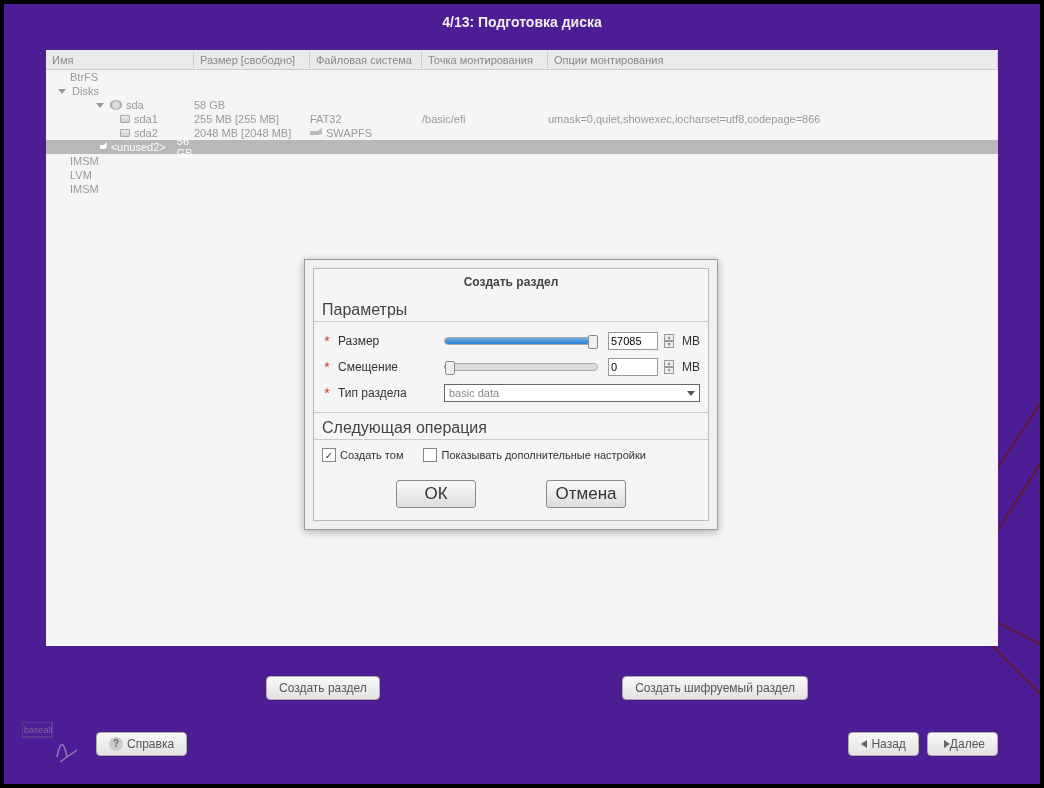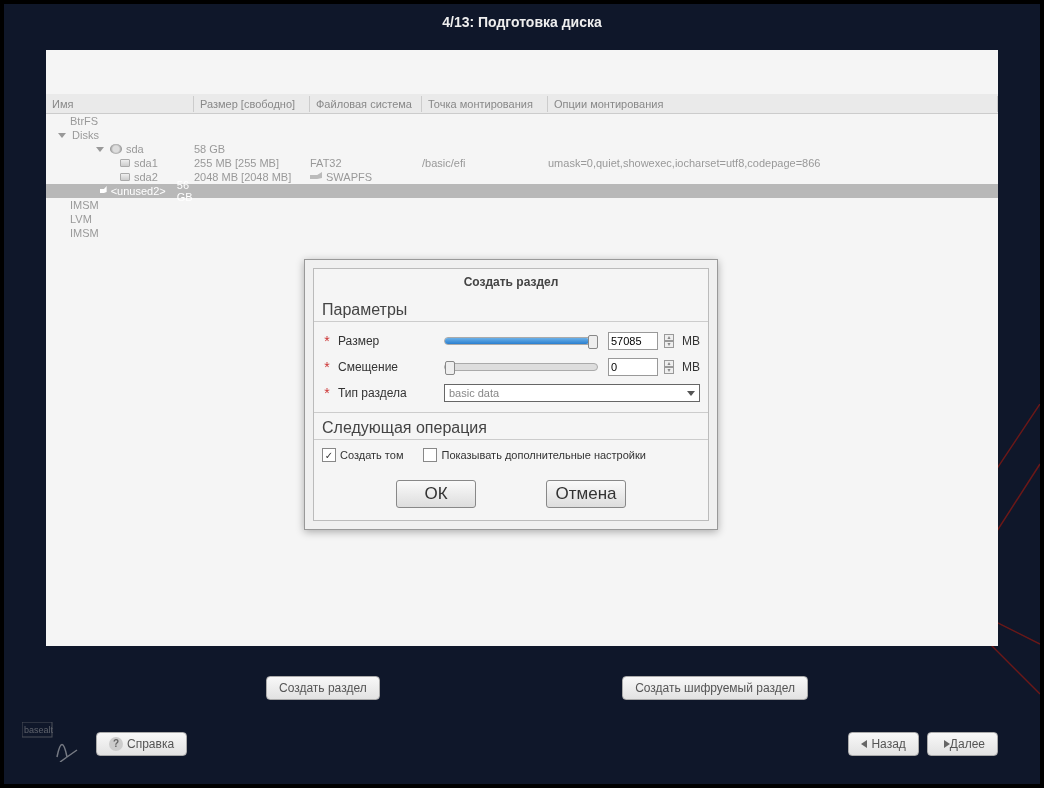--- a/index.html
+++ b/index.html
@@ -8,37 +8,37 @@
   background: #000;
   font-family: Arial, sans-serif;
   font-size: 12px;
   color: #888;
   position: relative;
   overflow: hidden;
 }
 .outer {
   position: absolute;
   top: 4px; left: 4px; right: 4px; bottom: 4px;
-  background: #0f172a;
+  background: #4c1d95;
 }
 .title-bar {
   text-align: center;
   padding: 10px 0;
   color: #eee;
   font-weight: bold;
   font-size: 14px;
 }
 .main-panel {
   position: absolute;
   top: 46px; left: 42px; right: 42px; bottom: 138px;
   background: #f5f5f5;
 }
 .tree-area {
   position: absolute;
-  top: 0; left: 0; right: 0; bottom: 0; margin-top: 44px;
+  top: 0; left: 0; right: 0; bottom: 0;
 }
 .tree-header {
   display: flex;
   background: #eaeaea;
   border-bottom: 1px solid #ccc;
   height: 20px;
   align-items: center;
   font-size: 11px;
   color: #888;
 }

